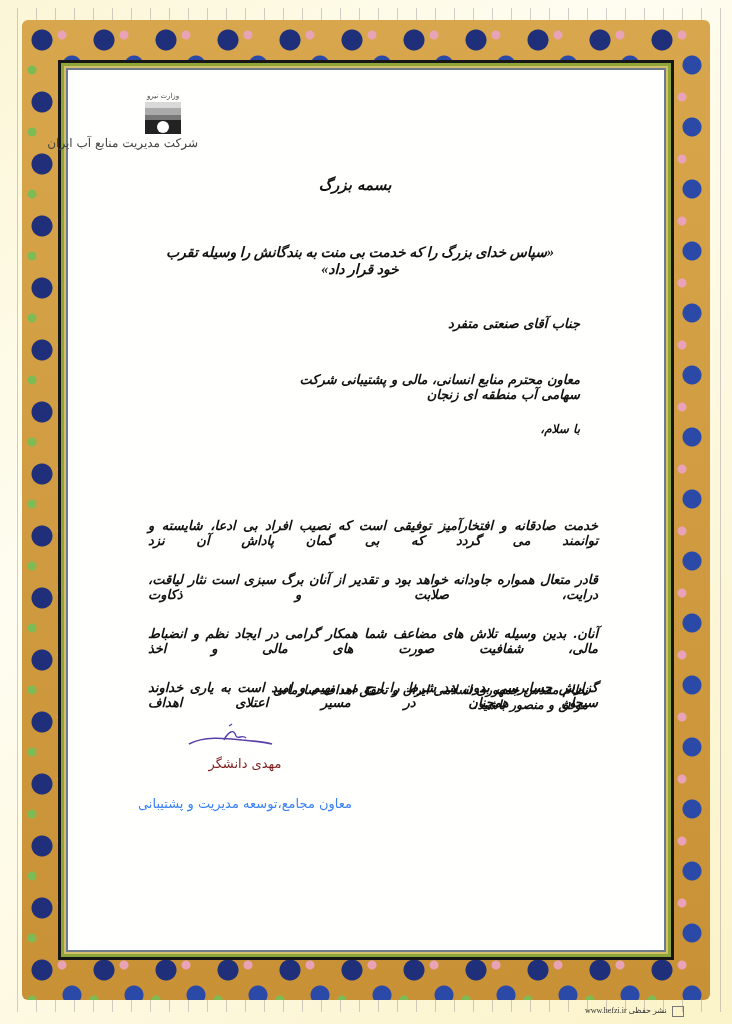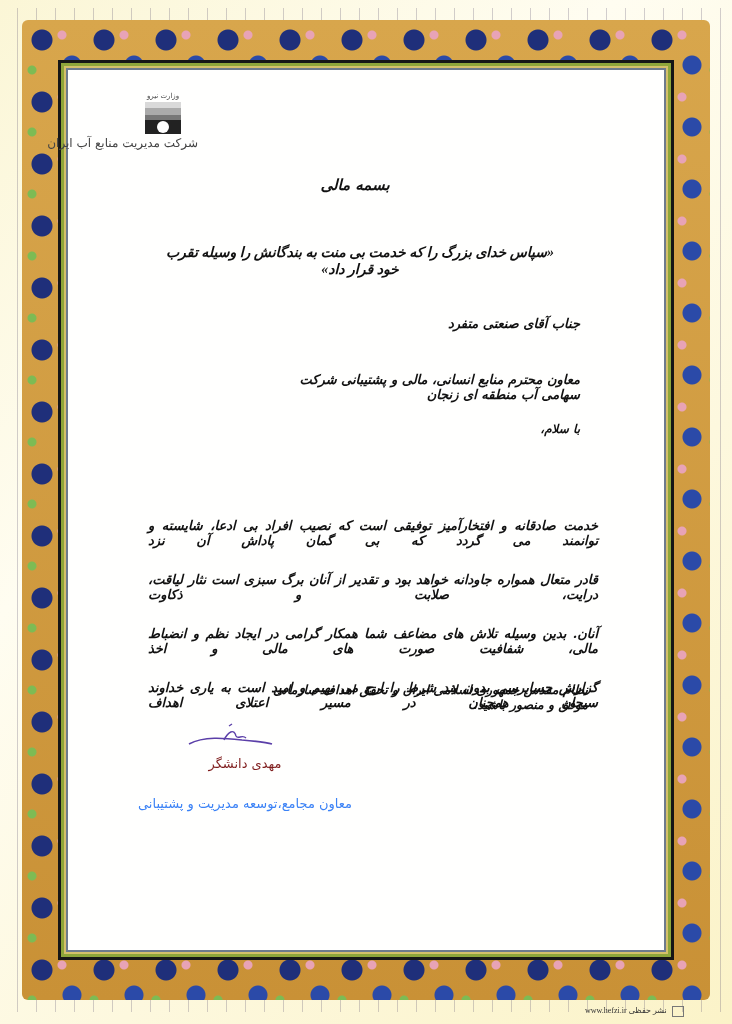--- a/index.html
+++ b/index.html
@@ -56,21 +56,21 @@
 <div class="paper"></div>
 
 <div class="logo">
   <div class="logo-top">وزارت نیرو</div>
   <div class="logo-mark">
       <div class="sun"></div>
     </div>
   <div class="logo-bottom">شرکت مدیریت منابع آب ایران</div>
 </div>
 
-<div class="txt bismillah center">بسمه مالی</div>
+<div class="txt bismillah center">بسمه بزرگ</div>
 <div class="txt motto">«سپاس خدای بزرگ را که خدمت بی منت به بندگانش را وسیله تقرب خود قرار داد»</div>
 <div class="txt addr1">جناب آقای صنعتی متفرد</div>
 <div class="txt addr2">معاون محترم منابع انسانی، مالی و پشتیبانی شرکت سهامی آب منطقه ای زنجان</div>
 <div class="txt salam">با سلام،</div>
 
 <div class="txt body-line" style="top:470px">خدمت صادقانه و افتخارآمیز توفیقی است که نصیب افراد بی ادعا، شایسته و توانمند می گردد که بی گمان پاداش آن نزد</div>
 <div class="txt body-line" style="top:524px">قادر متعال همواره جاودانه خواهد بود و تقدیر از آنان برگ سبزی است نثار لیاقت، درایت، صلابت و ذکاوت</div>
 <div class="txt body-line" style="top:578px">آنان. بدین وسیله تلاش های مضاعف شما همکار گرامی در ایجاد نظم و انضباط مالی، شفافیت صورت های مالی و اخذ</div>
 <div class="txt body-line" style="top:632px">گزارش حسابرسی بدون بند شرط را ارج می نهیم و امید است به یاری خداوند سبحان همچنان در مسیر اعتلای اهداف</div>
 <div class="txt" style="left:248px;top:682px;width:340px;font-size:12.5px;">نظام مقدس جمهوری اسلامی ایران و تحقق اهداف سازمانی موفق و منصور باشید.</div>

